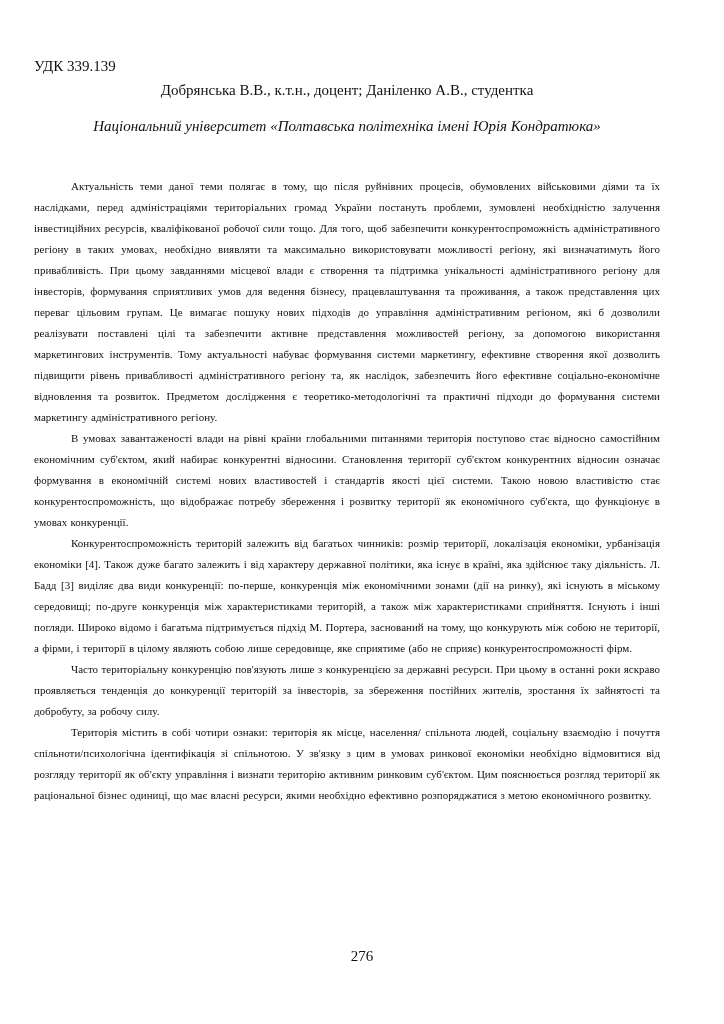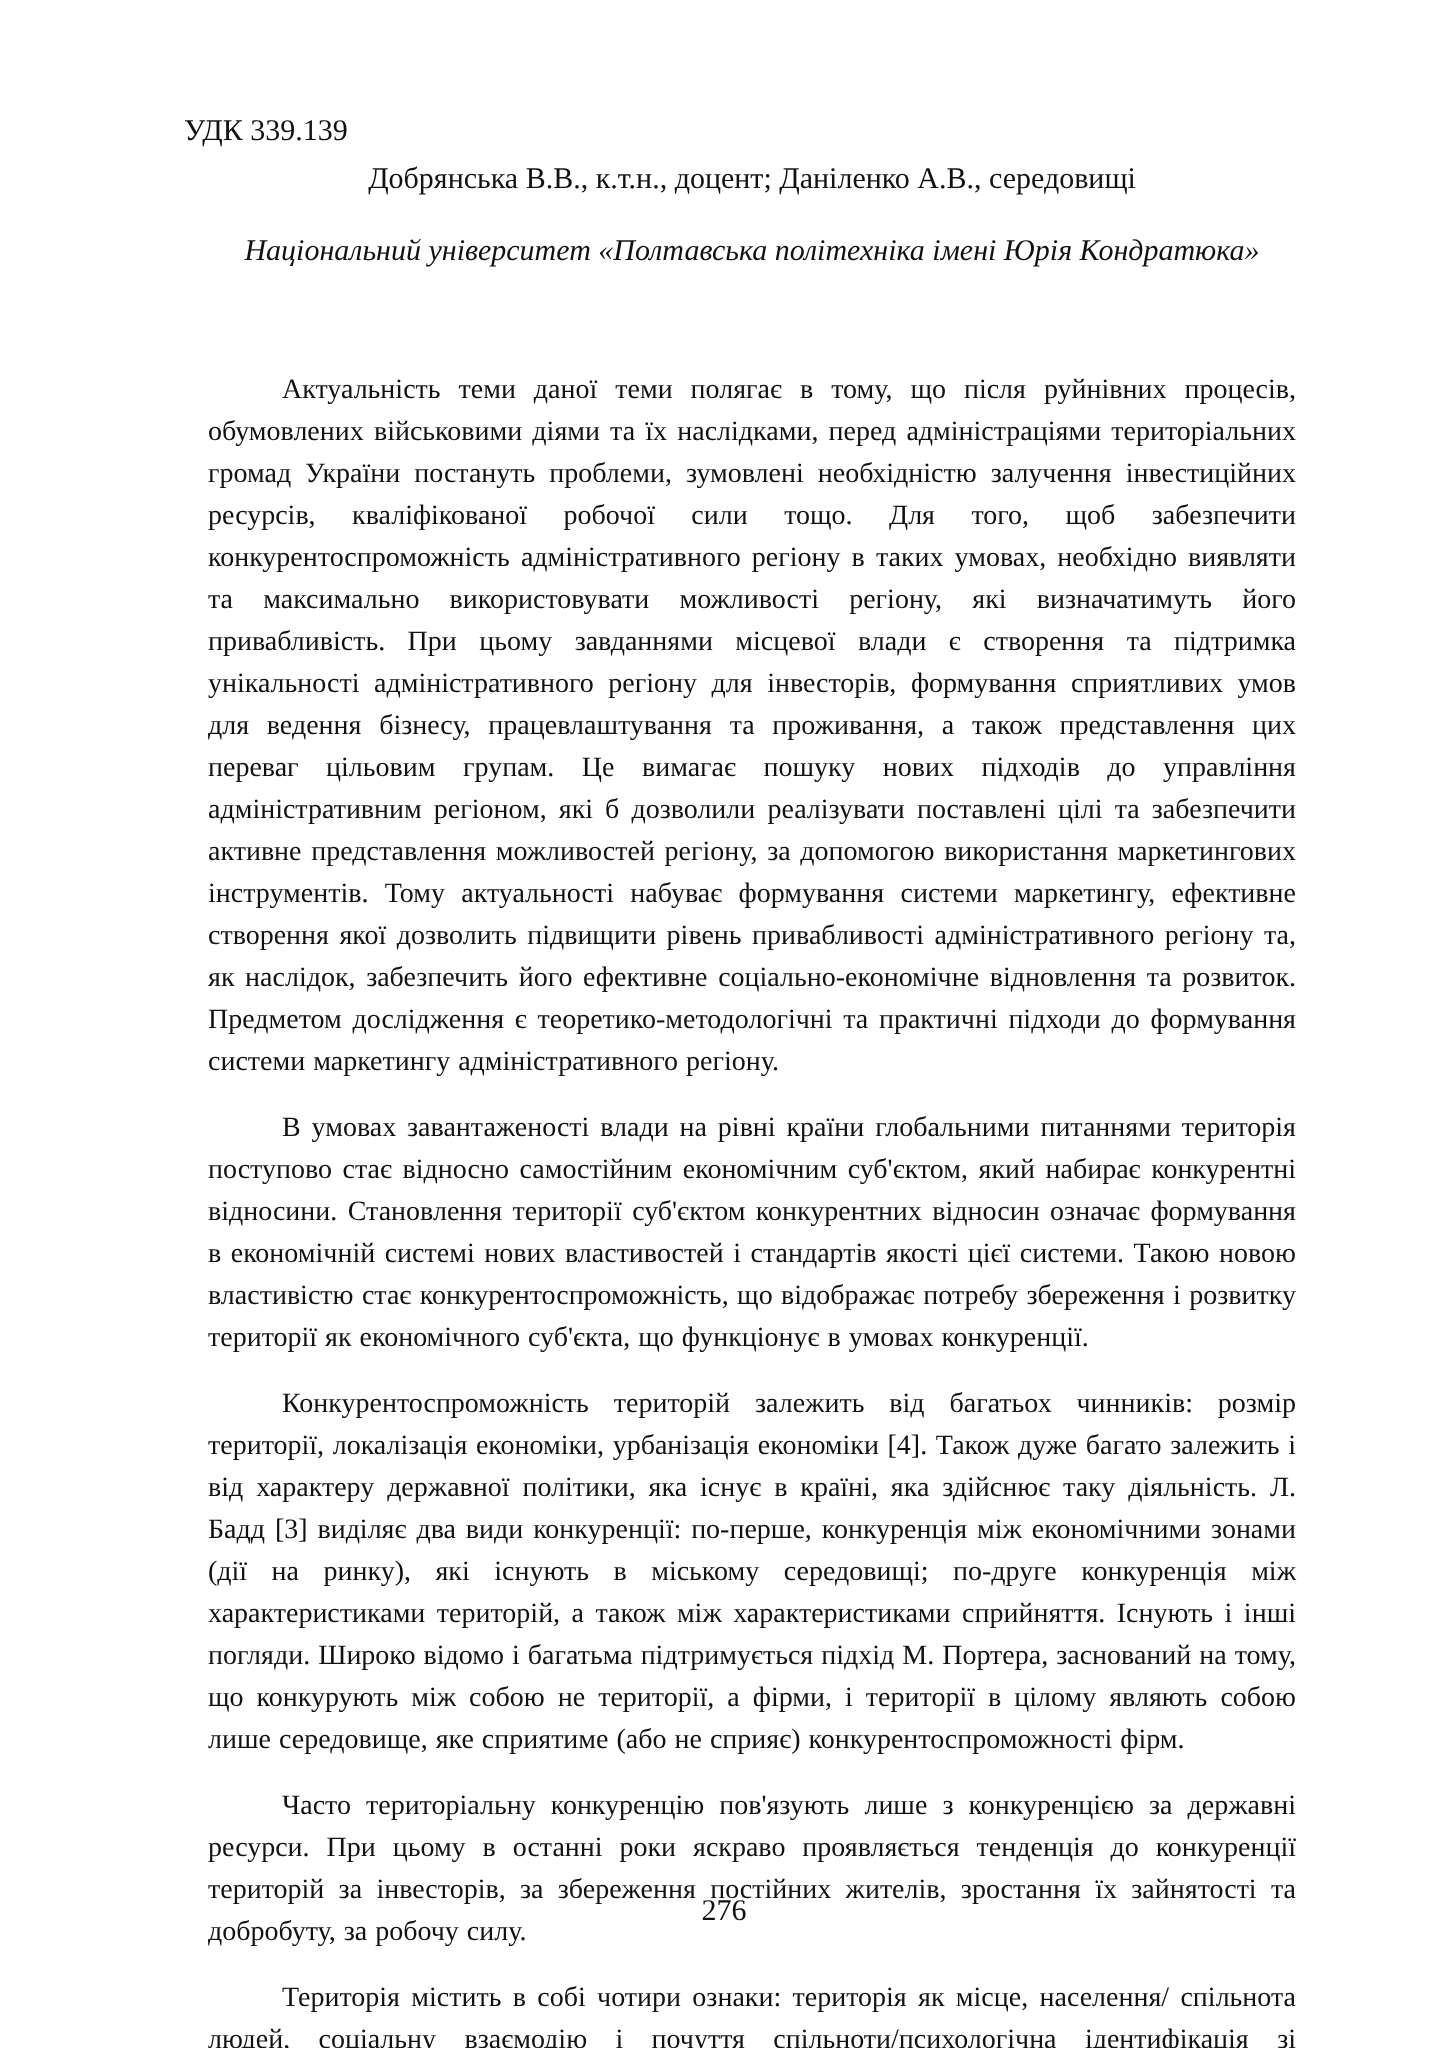--- a/index.html
+++ b/index.html
@@ -9,21 +9,21 @@
   }
   .page {
     position: relative;
     width: 724px;
     height: 1024px;
     margin: 0 auto;
     background: #ffffff;
     color: #111111;
     font-family: "Liberation Serif", "DejaVu Serif", serif;
     box-sizing: border-box;
-    padding: 56px 64px 0 92px;
+    padding: 56px 64px 0 34px;
     overflow: hidden;
   }
   .udc {
     font-size: 15px;
     line-height: 21px;
     text-align: left;
     margin: 0 0 3px 0;
   }
   .authors {
     font-size: 15px;
@@ -42,45 +42,45 @@
     font-size: 15px;
     line-height: 21px;
     font-weight: bold;
     text-align: center;
     margin: 14px 0 0 0;
   }
   .body-text {
     margin-top: 3px;
   }
   .body-text p {
-    font-size: 14px;
+    font-size: 11px;
     line-height: 21px;
     text-align: justify;
     text-indent: 37px;
-    margin: 12px;
+    margin: 0;
     word-spacing: 0.5px;
   }
   .page-number {
     position: absolute;
     left: 0;
     right: 0;
     top: 946px;
     font-size: 15px;
     line-height: 21px;
     text-align: center;
   }
 </style>
 </head>
 <body>
 
 <div class="page">
 
   <p class="udc">УДК 339.139</p>
 
-  <p class="authors">Добрянська В.В., к.т.н., доцент; Даніленко А.В., середовищі</p>
+  <p class="authors">Добрянська В.В., к.т.н., доцент; Даніленко А.В., студентка</p>
 
   <p class="affiliation">Національний університет «Полтавська політехніка імені Юрія Кондратюка»</p>
 
   <h1 class="title"><br>
   </h1>
 
   <div class="body-text">
     <p>Актуальність теми даної теми полягає в тому, що після руйнівних процесів, обумовлених військовими діями та їх наслідками, перед адміністраціями територіальних громад України постануть проблеми, зумовлені необхідністю залучення інвестиційних ресурсів, кваліфікованої робочої сили тощо. Для того, щоб забезпечити конкурентоспроможність адміністративного регіону в таких умовах, необхідно виявляти та максимально використовувати можливості регіону, які визначатимуть його привабливість. При цьому завданнями місцевої влади є створення та підтримка унікальності адміністративного регіону для інвесторів, формування сприятливих умов для ведення бізнесу, працевлаштування та проживання, а також представлення цих переваг цільовим групам. Це вимагає пошуку нових підходів до управління адміністративним регіоном, які б дозволили реалізувати поставлені цілі та забезпечити активне представлення можливостей регіону, за допомогою використання маркетингових інструментів. Тому актуальності набуває формування системи маркетингу, ефективне створення якої дозволить підвищити рівень привабливості адміністративного регіону та, як наслідок, забезпечить його ефективне соціально-економічне відновлення та розвиток. Предметом дослідження є теоретико-методологічні та практичні підходи до формування системи маркетингу адміністративного регіону.</p>
     <p>В умовах завантаженості влади на рівні країни глобальними питаннями територія поступово стає відносно самостійним економічним суб'єктом, який набирає конкурентні відносини. Становлення території суб'єктом конкурентних відносин означає формування в економічній системі нових властивостей і стандартів якості цієї системи. Такою новою властивістю стає конкурентоспроможність, що відображає потребу збереження і розвитку території як економічного суб'єкта, що функціонує в умовах конкуренції.</p>
     <p>Конкурентоспроможність територій залежить від багатьох чинників: розмір території, локалізація економіки, урбанізація економіки [4]. Також дуже багато залежить і від характеру державної політики, яка існує в країні, яка здійснює таку діяльність. Л. Бадд [3] виділяє два види конкуренції: по-перше, конкуренція між економічними зонами (дії на ринку), які існують в міському середовищі; по-друге конкуренція між характеристиками територій, а також між характеристиками сприйняття. Існують і інші погляди. Широко відомо і багатьма підтримується підхід М. Портера, заснований на тому, що конкурують між собою не території, а фірми, і території в цілому являють собою лише середовище, яке сприятиме (або не сприяє) конкурентоспроможності фірм.</p>

